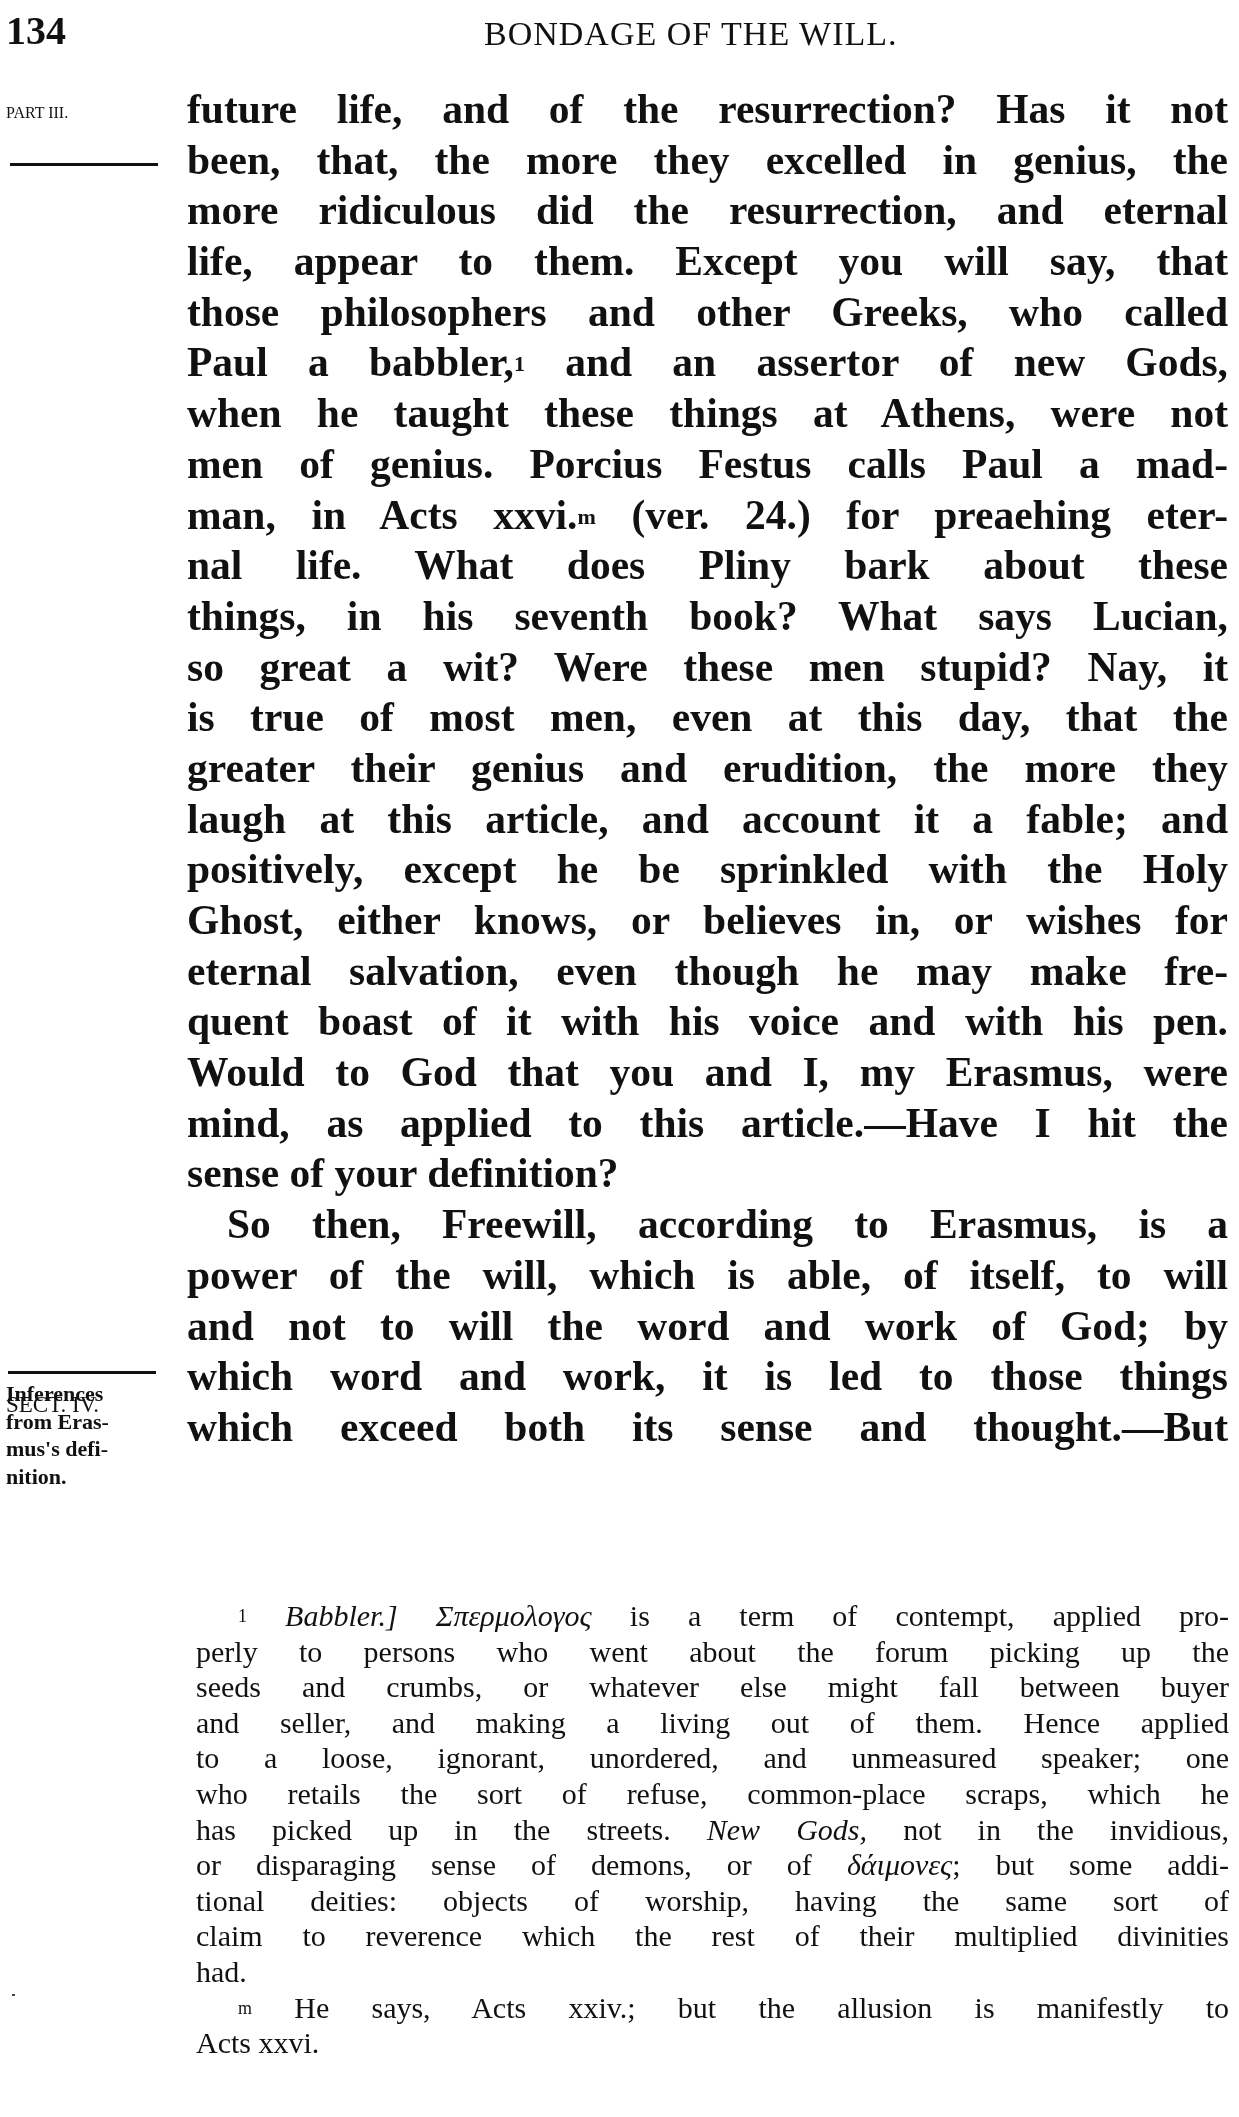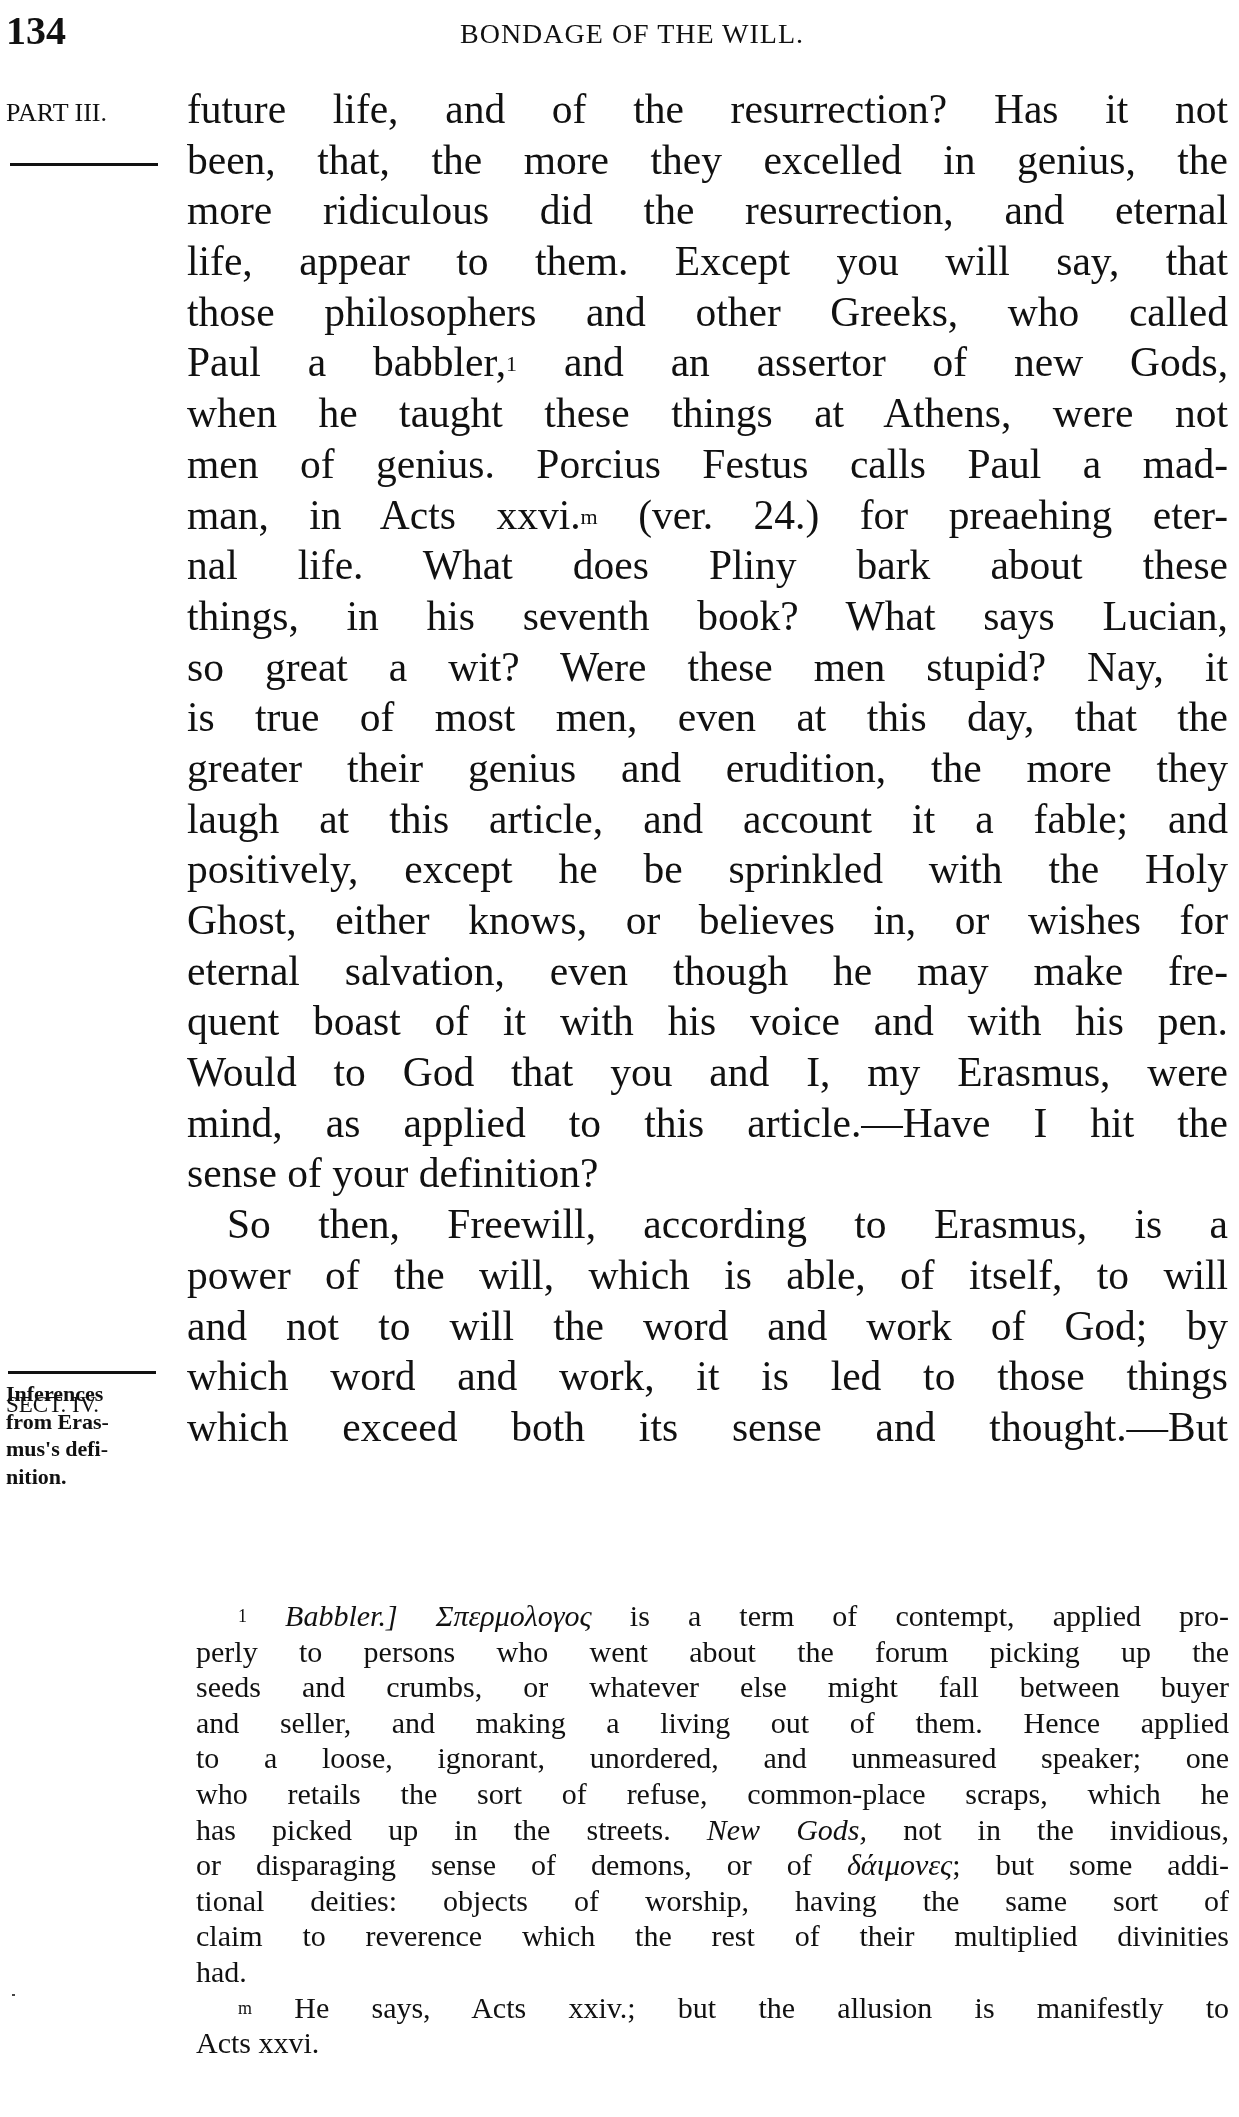--- a/index.html
+++ b/index.html
@@ -1,27 +1,27 @@
 <!DOCTYPE html>
 <html><head>
 <meta charset="utf-8">
 <style>
   html, body { margin:0; padding:0; background:#ffffff; }
   body { width:1239px; height:2117px; position:relative; overflow:hidden; color:#111111;
          font-family:"Liberation Serif","DejaVu Serif",serif; }
   .page { position:absolute; left:0; top:0; width:1239px; height:2117px; }
   .running-head { position:absolute; top:6px; left:0; width:1239px; height:50px; }
   .page-num { position:absolute; left:6px; top:0; font-size:40px; font-weight:bold; line-height:50px; }
-  .head-title { position:absolute; left:460px; top:8px; font-size:28px; letter-spacing:1px; line-height:40px; }
-  .margin-label { position:absolute; left:6px; font-size:26px; line-height:26px; white-space:nowrap; }
+  .head-title { position:absolute; left:484px; top:8px; font-size:34px; letter-spacing:1px; line-height:40px; }
+  .margin-label { position:absolute; left:6px; font-size:16px; line-height:26px; white-space:nowrap; }
   .rule { position:absolute; height:3px; background:#111; }
   .side-note { position:absolute; left:6px; top:1380px; width:150px; font-size:22px; line-height:27.5px; font-weight:bold; }
   .side-note div { white-space:nowrap; }
   .body-text { position:absolute; left:187px; top:84px; width:1041px; font-size:41.5px; line-height:50.7px; }
-  .line { display:block; height:50.7px; text-align:justify; text-align-last:justify; white-space:nowrap; overflow:visible; }
+  .line { display:block; height:50.7px; text-align:justify; text-align-last:justify; white-space:nowrap; overflow:visible;font-weight:bold; }
   .line.last { text-align-last:left; }
   .line .in { display:inline-block; width:100%; text-align:justify; text-align-last:justify; white-space:normal; }
   .line.last .in { text-align-last:left; }
   .sup { font-size:22px; vertical-align:top; position:relative; top:2px; }
   .foot { position:absolute; left:177px; top:1598px; width:1052px; font-size:30px; line-height:35.6px; }
   .fline { display:block; height:35.6px;margin-left:19px; }
   .fline .in { display:inline-block; width:100%; text-align:justify; text-align-last:justify; white-space:normal; }
   .fline.last .in { text-align-last:left; }
   .fline.indent .in { padding-left:42px; box-sizing:border-box; }
   .fsup { font-size:18px; vertical-align:top; position:relative; top:1px; }

